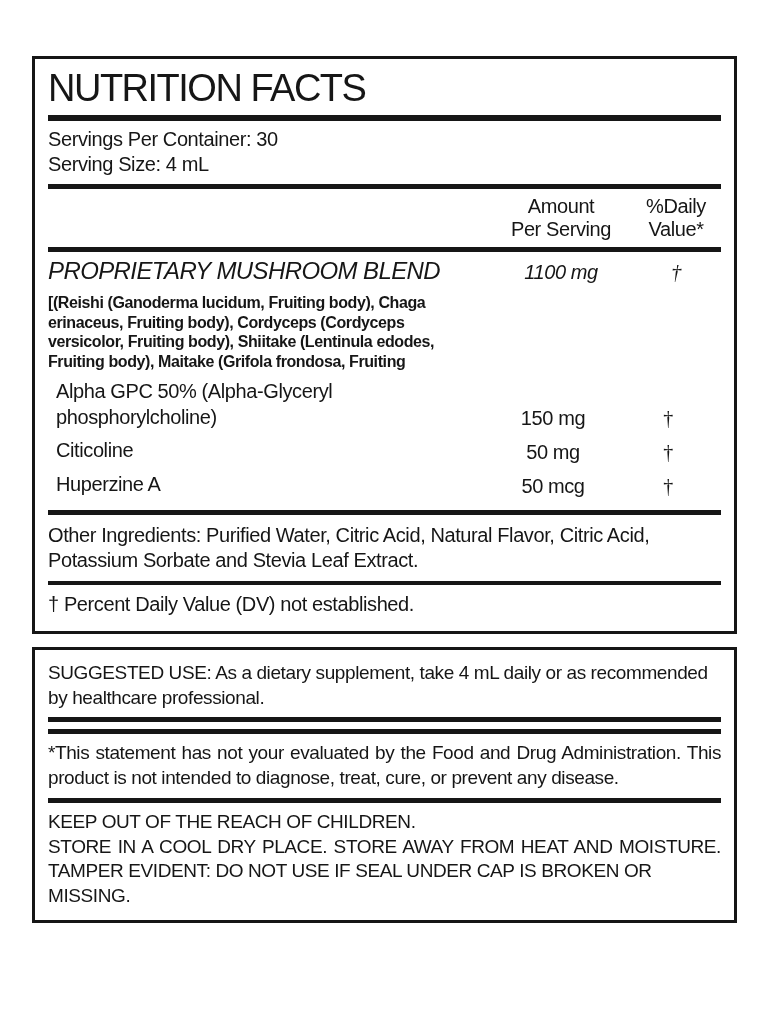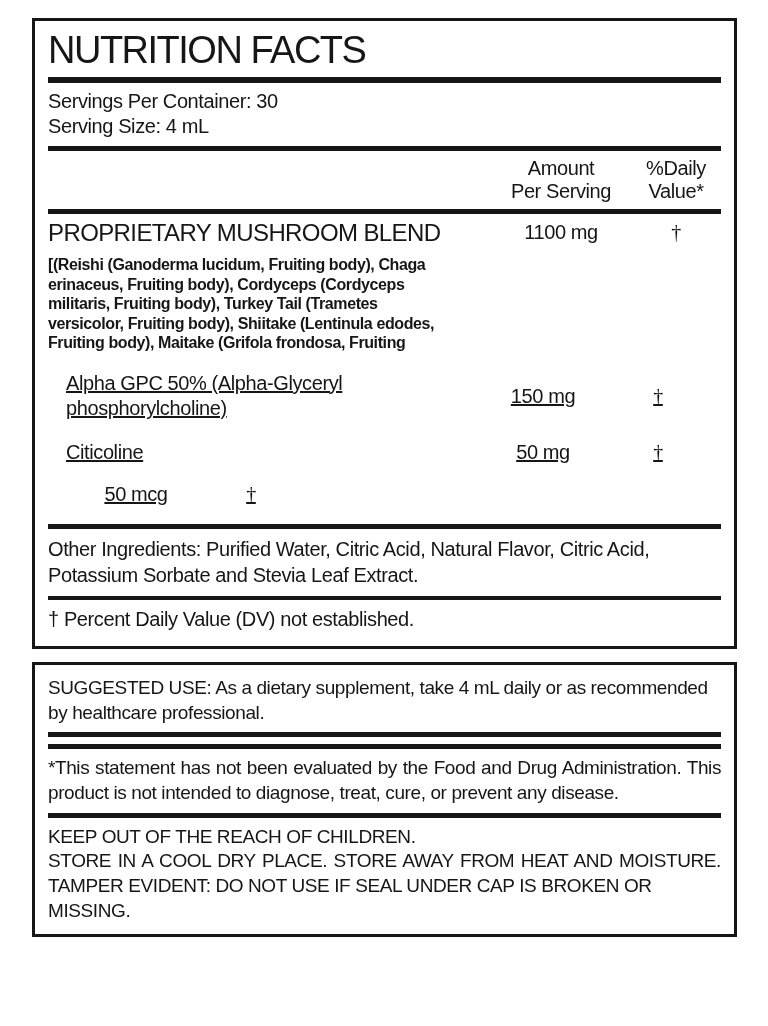--- a/index.html
+++ b/index.html
@@ -8,21 +8,21 @@
     background: #ffffff;
     font-family: "Liberation Sans", sans-serif;
     color: #161616;
   }
   .page {
     width: 632px;
     height: 1026px;
     background: #ffffff;
     position: relative;
     box-sizing: border-box;
-    padding: 18px 31px 0 32px;
+    padding: 56px 31px 0 32px;
   }
   .panel {
     border: 3px solid #161616;
     box-sizing: border-box;
     width: 705px;
     background: #ffffff;
     padding: 8px 13px 10px 13px;
   }
   .panel1 { margin-bottom: 13px; }
   .title {
@@ -39,57 +39,57 @@
   }
   .bar.xthick { height: 6px; margin: 4px 0 6px 0; }
   .serving-info {
     font-size: 20px;
     letter-spacing: -0.4px;
     line-height: 1.27;
     margin: 2px 0 4px 0;
   }
   .row {
     display: flex;
-    align-items: center;
+    align-items: flex-end;
   }
   .cell.name { flex: 1 1 auto; }
   .cell.amount {
     width: 140px;
     flex: 0 0 140px;
     text-align: center;
     font-size: 20px;
     letter-spacing: -0.4px;
     line-height: 1.15;
   }
   .cell.dv {
     width: 90px;
     flex: 0 0 90px;
     text-align: center;
     font-size: 20px;
     letter-spacing: -0.4px;
     line-height: 1.15;
   }
   .header-row { margin: 3px 0 2px 0; }
-  .blend-row { margin-top: 2px; }
+  .blend-row { margin-top: 2px; font-style: italic; }
   .blend-name {
     font-size: 24px;
     letter-spacing: -0.6px;
     line-height: 1.1;
   }
   .dagger {
     font-family: "Liberation Serif", serif;
     font-size: 25px;
     line-height: 0.9;
   }
   .ing-name {
     font-size: 20px;
     letter-spacing: -0.4px;
     line-height: 1.28;
   }
-  .ing-row { margin: 18px; text-decoration: underline; }
+  .ing-row { margin: 8px; }
   .blend-desc {
     font-size: 16px;
     letter-spacing: -0.4px;
     line-height: 1.22;
     margin: 9px 0 2px 0;
     font-weight: bold;
   }
   .other-ingredients, .footnote {
     font-size: 20px;
     letter-spacing: -0.4px;
@@ -145,51 +145,51 @@
 
     <div class="row blend-row">
       <div class="cell name blend-name">PROPRIETARY MUSHROOM BLEND</div>
       <div class="cell amount">1100 mg</div>
       <div class="cell dv dagger">†</div>
     </div>
 
     <div class="blend-desc">
         <div>[(Reishi (Ganoderma lucidum, Fruiting body), Chaga</div>
         <div>erinaceus, Fruiting body), Cordyceps (Cordyceps</div>
-        <div>militaris, Fruiting body), Turkey Tail (Trametes</div>
         <div>versicolor, Fruiting body), Shiitake (Lentinula edodes,</div>
         <div>Fruiting body), Maitake (Grifola frondosa, Fruiting</div>
       </div>
 
     <div class="row ing-row">
       <div class="cell name ing-name">Alpha GPC 50% (Alpha-Glyceryl phosphorylcholine)</div>
       <div class="cell amount">150 mg</div>
       <div class="cell dv dagger">†</div>
     </div>
     <div class="row ing-row">
       <div class="cell name ing-name">Citicoline</div>
       <div class="cell amount">50 mg</div>
       <div class="cell dv dagger">†</div>
     </div>
     <div class="row ing-row">
+      <div class="cell name ing-name">Huperzine A</div>
       <div class="cell amount">50 mcg</div>
       <div class="cell dv dagger">†</div>
     </div>
 
     <div class="bar pre-other"></div>
     <p class="other-ingredients">Other Ingredients: Purified Water, Citric Acid, Natural Flavor, Citric Acid, Potassium Sorbate and Stevia Leaf Extract.</p>
     <div class="bar pre-foot"></div>
     <p class="footnote">† Percent Daily Value (DV) not established.</p>
   </section>
 
   <section class="panel panel2">
     <p class="para">SUGGESTED USE: As a dietary supplement, take 4 mL daily or as recommended by healthcare professional.</p>
     <div class="bar"></div>
     <div class="bar"></div>
-    <p class="para just">*This statement has not been evaluated by the Food and Drug Administration. This product is not intended to diagnose, treat, cure, or prevent any disease.</p>
+    <p class="para just">*This statement has not your evaluated by the Food and Drug Administration. This product is not intended to diagnose, treat, cure, or prevent any disease.</p>
     <div class="bar"></div>
     <div class="para storage">
         <div>KEEP OUT OF THE REACH OF CHILDREN.</div>
         <div>STORE IN A COOL DRY PLACE. STORE AWAY FROM HEAT AND MOISTURE.</div>
         <div>TAMPER EVIDENT: DO NOT USE IF SEAL UNDER CAP IS BROKEN OR MISSING.</div>
       </div>
   </section>
 
 </div>
 

